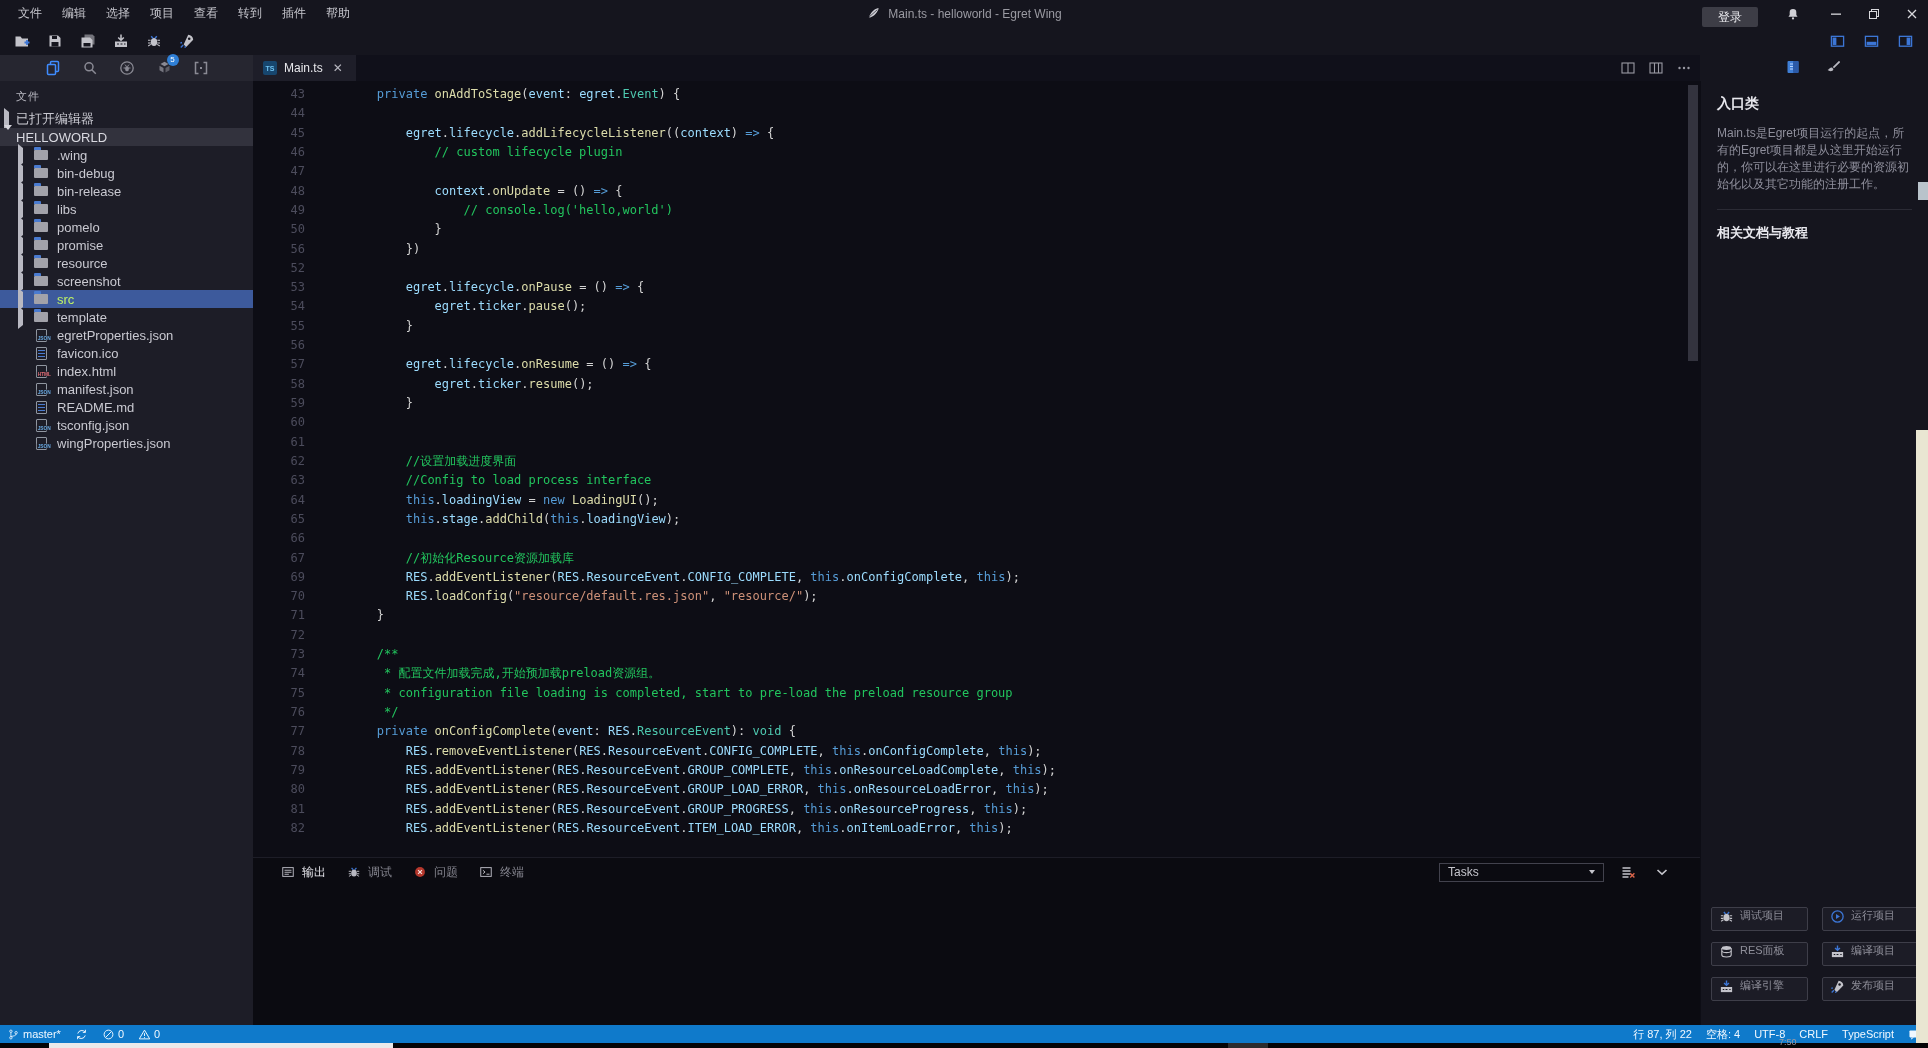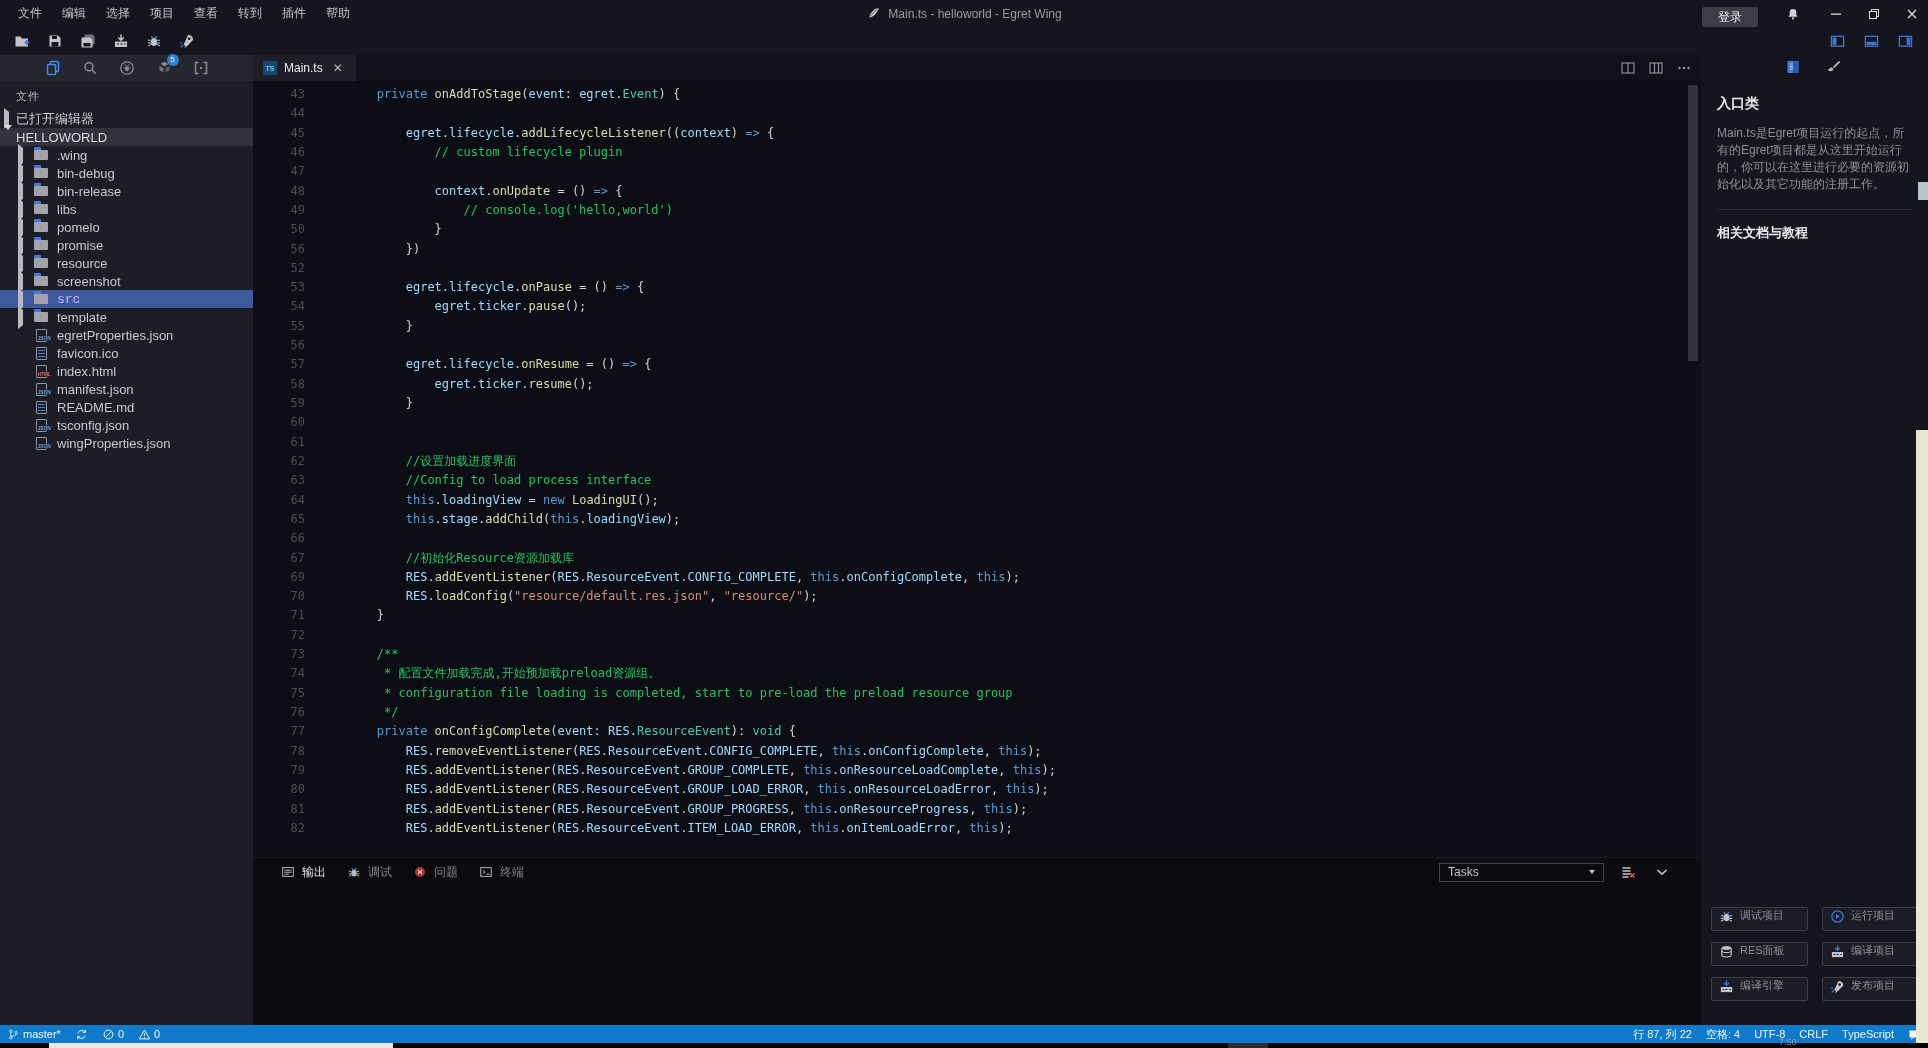--- a/index.html
+++ b/index.html
@@ -38,21 +38,21 @@
   #tab-actions { position:absolute; right:6px; top:0; height:26px; display:flex; align-items:center; gap:8px; color:#9a9aa4; }
   .tab-act { width:20px; height:20px; display:flex; align-items:center; justify-content:center; }
   #rp-header { position:absolute; left:1700px; top:0; width:228px; height:26px; background:#15151e; display:flex; align-items:center; justify-content:center; gap:22px; }
   .rp-h-icon { width:18px; height:18px; color:#b9b9c2; }
 
   
   #sidebar { position:absolute; left:0; top:81px; width:253px; height:944px; background:#1d1d27; overflow:hidden; }
   #explorer-header { font-size:11px; color:#b9b9c2; padding:8px 0 6px 16px; letter-spacing:1px; }
   .tree-row { position:relative; height:18px; display:flex; align-items:center; font-size:13px; color:#c9c9d1; cursor:default; white-space:nowrap; }
   .tree-row.hl { background:#32323d; color:#d9d9e0; }
-  .tree-row.sel { background:#3d5a9c; color:#c4b5fd;font-family:Liberation Mono, monospace; }
+  .tree-row.sel { background:#3d5a9c; color:#bef264; }
   .tw { display:inline-block; width:10px; margin-left:4px; }
   .chev-r { width:0; height:0; border-left:5px solid #b9b9c2; border-top:4px solid transparent; border-bottom:4px solid transparent; }
   .chev-d { width:0; height:0; border-top:5px solid #d5d5dc; border-left:4px solid transparent; border-right:4px solid transparent; }
   .folder-ic { position:relative; display:inline-block; width:14px; height:10px; background:#a2a2aa; border-radius:1px; margin:0 7px 0 6px; }
   .folder-ic::before { content:""; position:absolute; left:0; top:-3px; width:7px; height:3px; background:#4a7bd0; border-radius:1px 1px 0 0; }
   .file-ic { position:relative; display:inline-block; width:11px; height:13px; border:1px solid #9096a0; border-radius:1px; margin:0 8px 0 8px; }
   .file-ic .ftag { position:absolute; left:-2px; bottom:0; font-size:6px; font-weight:bold; letter-spacing:0; transform:scale(.8); background:#1d1d27; line-height:6px; padding:0 1px;}
   .file-ic .flines { position:absolute; left:1px; top:2px; width:7px; height:1.5px; background:#4a7bd0; box-shadow:0 3px 0 #4a7bd0, 0 6px 0 #4a7bd0; }
   .tree-label { margin-left:2px; }
 

